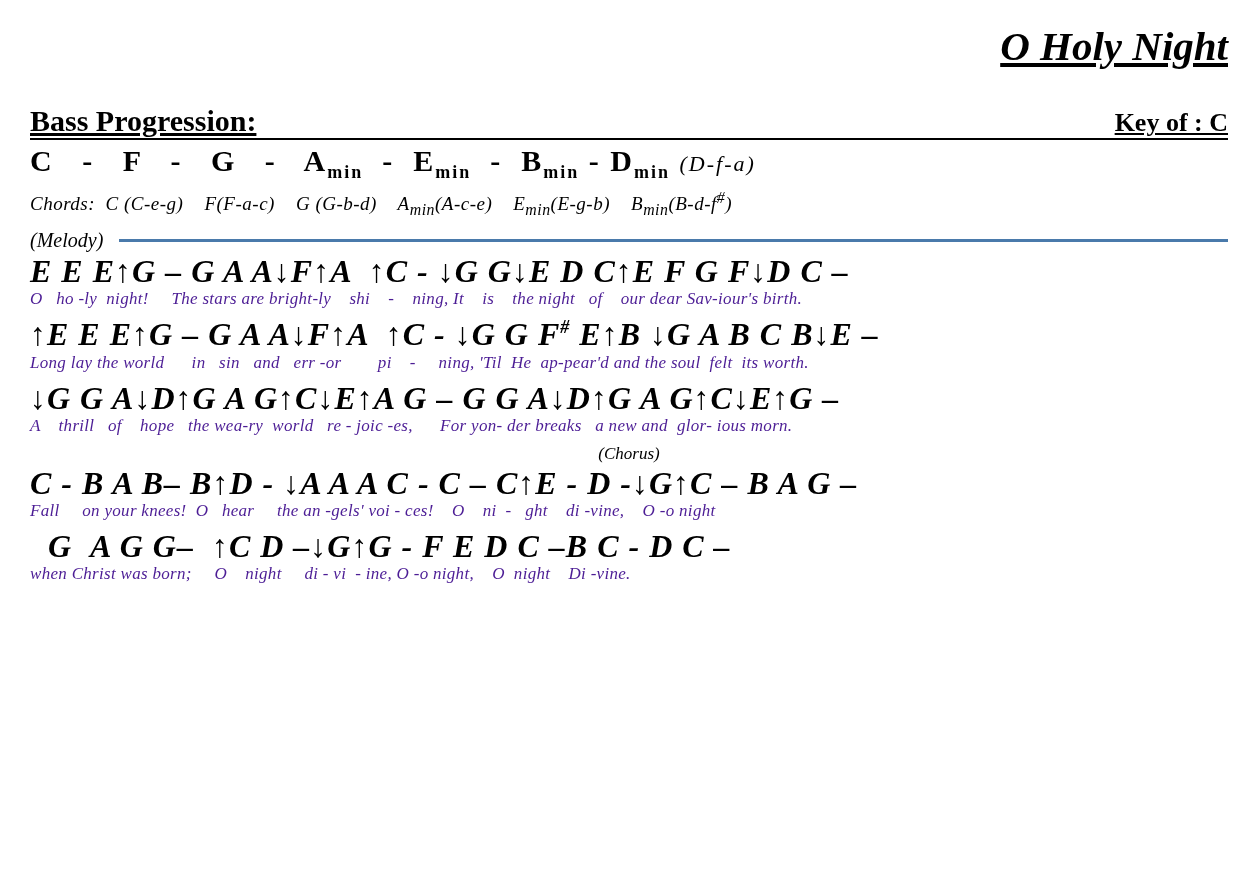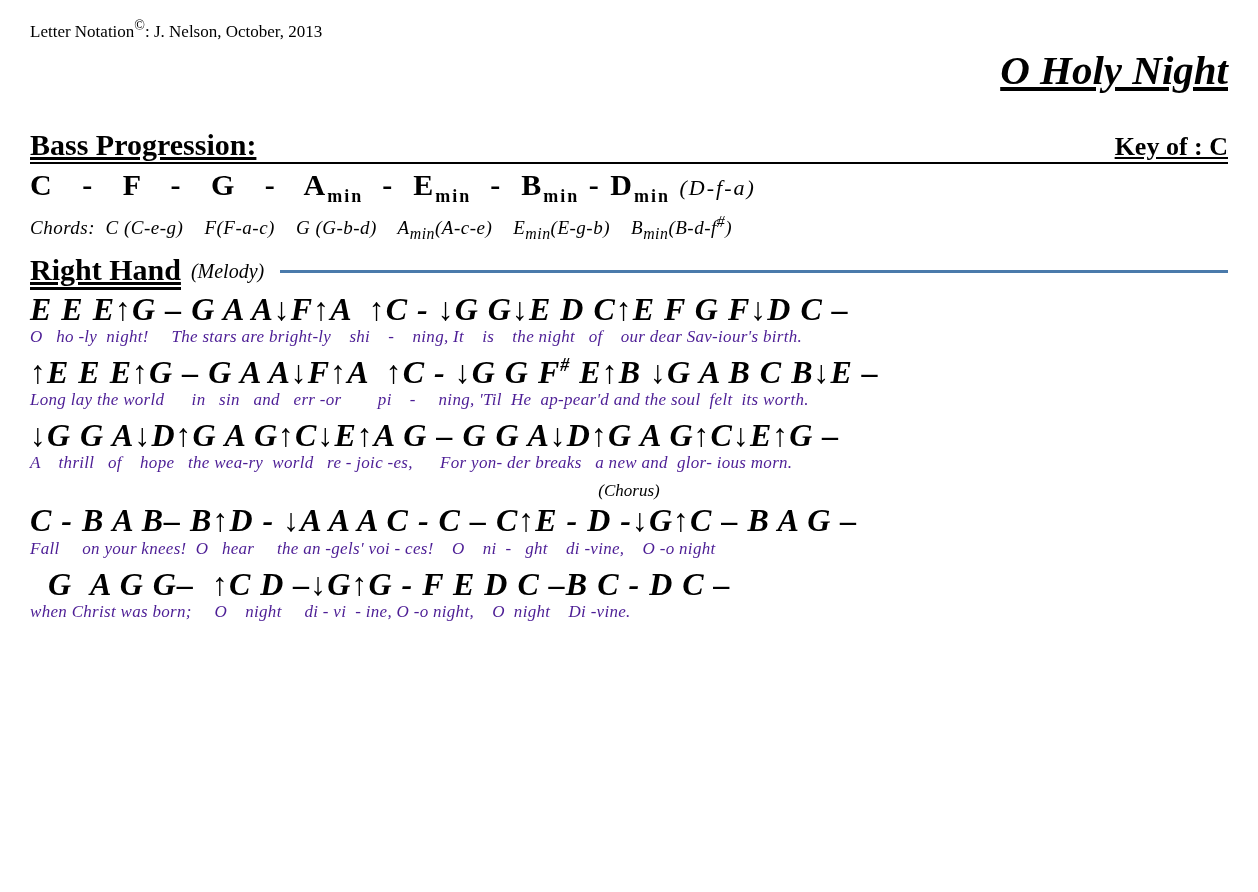--- a/index.html
+++ b/index.html
@@ -110,23 +110,20 @@
       font-size: 17px;
       font-style: italic;
       margin-bottom: 2px;
     }
     .copyright { font-size: 14px; vertical-align: super; }
   </style>
 </head>
 <body>
 
 <div class="header-row">
-  <div class="header-left">
-    <span>Letter Notation</span><span class="copyright">©</span><span>: J. Nelson, October, 2013</span>
-  </div>
 </div>
 
 <div class="title-row">O Holy Night</div>
 
 <div class="bass-key-row">
   <div class="bass-label">Bass Progression:</div>
   <div class="key-label">Key of :  C</div>
 </div>
 
 <div class="bass-progression">
@@ -150,21 +147,20 @@
   <em>Chords:</em>&nbsp;
   <em>C (C-e-g)</em>&nbsp;&nbsp;&nbsp;
   <em>F(F-a-c)</em>&nbsp;&nbsp;&nbsp;
   <em>G (G-b-d)</em>&nbsp;&nbsp;&nbsp;
   <em>A<sub>min</sub>(A-c-e)</em>&nbsp;&nbsp;&nbsp;
   <em>E<sub>min</sub>(E-g-b)</em>&nbsp;&nbsp;&nbsp;
   <em>B<sub>min</sub>(B-d-f<sup>#</sup>)</em>
 </div>
 
 <div class="right-hand-header">
-  <div class="right-hand-label">Right Hand</div>
   <div class="melody-label">(Melody)</div>
   <div class="blue-line"></div>
 </div>
 
 <div class="music-line">
   E E <em>E</em>↑G – <em>G</em> A A↓F↑<em>A</em> &nbsp;↑C - ↓G <em>G</em>↓E <em>D</em> C↑E <em>F</em> G F↓<em>D</em> C –
 </div>
 <div class="lyrics-line">
   <em>O &nbsp; ho -ly &nbsp;night! &nbsp;&nbsp;&nbsp; The stars are bright-ly &nbsp;&nbsp; shi &nbsp;&nbsp; - &nbsp;&nbsp; ning, It &nbsp;&nbsp; is &nbsp;&nbsp; the night &nbsp; of &nbsp;&nbsp; our dear Sav-iour's birth.</em>
 </div>

